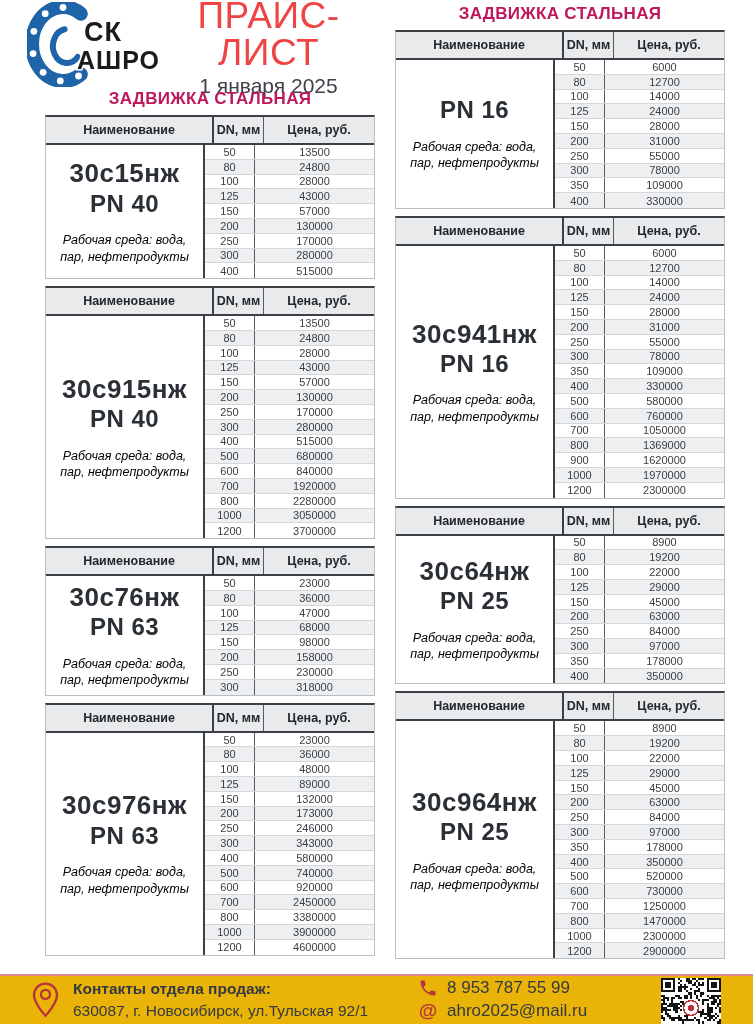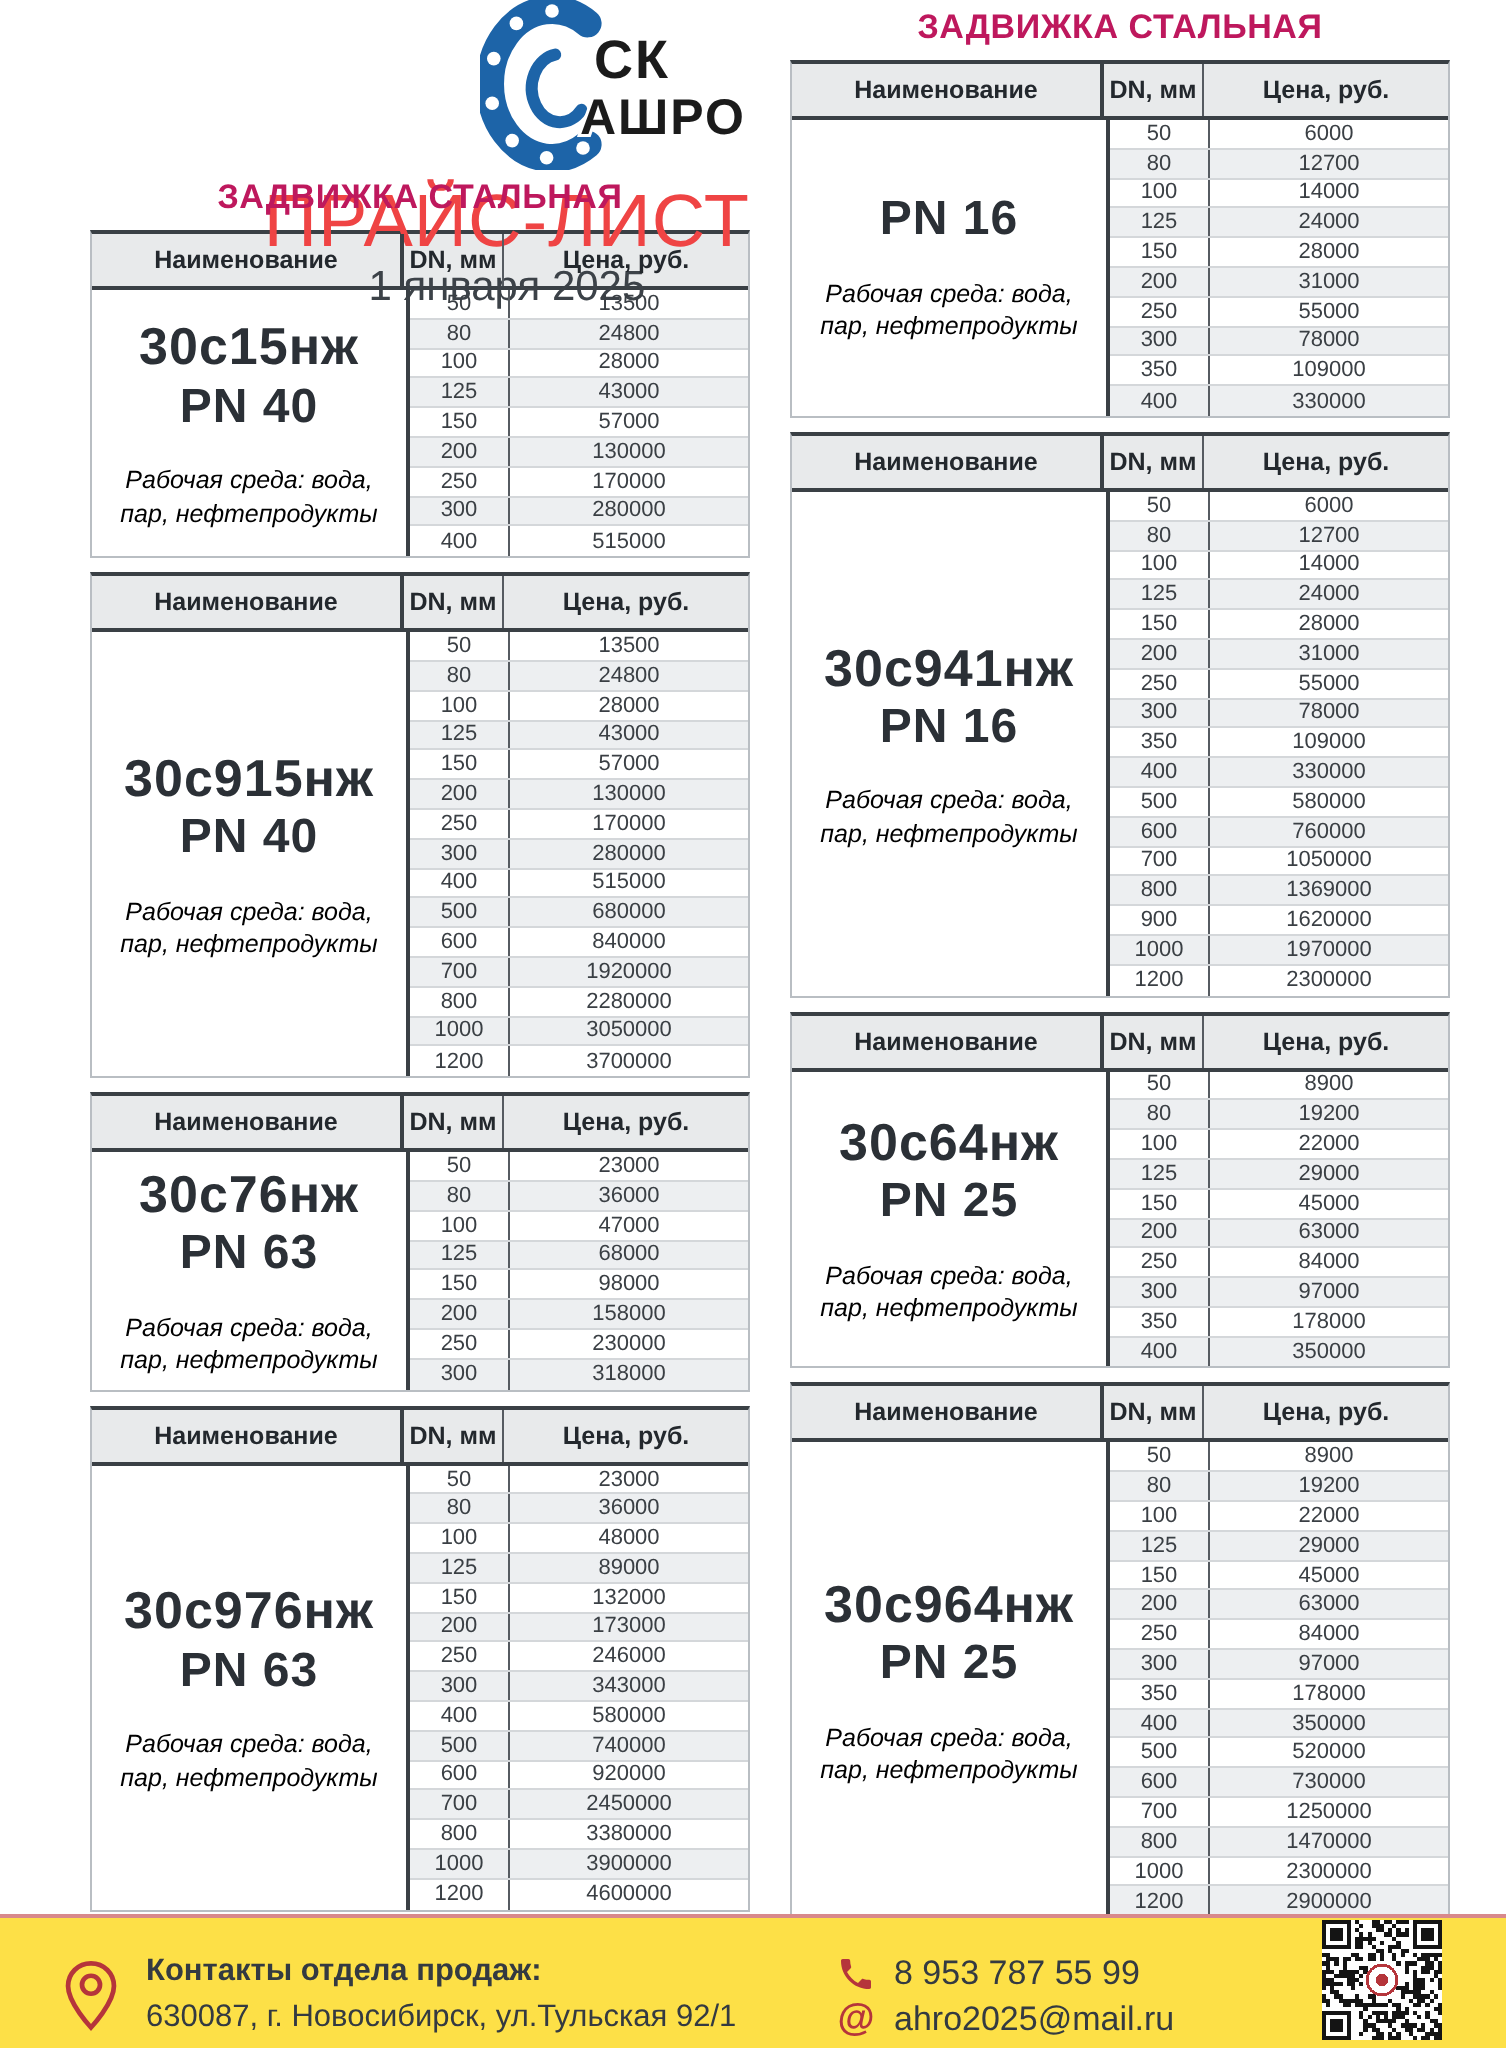--- a/index.html
+++ b/index.html
@@ -4,57 +4,57 @@
 <style>
   html,body{margin:0;padding:0;background:#9a9a9a;}
   .page{
     width:753px;height:1024px;background:#ffffff;margin:0 auto;position:relative;overflow:hidden;
     font-family:"Liberation Sans","DejaVu Sans",sans-serif;color:#30353a;
   }
   .content{display:flex;padding:0 28px 0 45px;gap:20px;box-sizing:border-box;}
   .col{width:330px;flex:none;}
 
   
-  .header-row{display:flex;height:88px;align-items:flex-end;flex-direction:column;}
+  .header-row{display:flex;height:88px;align-items:center;}
   .logo{width:135px;height:85px;margin-left:-18px;flex:none;}
   .title-wrap{flex:1;text-align:center;padding-top:7px;}
   .page-title{font-size:37px;font-weight:normal;color:#ef4444;letter-spacing:.5px;line-height:1;}
   .page-date{font-size:21px;color:#3c4248;margin-top:3px;}
 
   .section-title{font-size:17px;font-weight:bold;text-align:center;color:#be185d;
     height:22px;line-height:22px;margin-bottom:5px;letter-spacing:.3px;}
   .col.right{padding-top:3px;box-sizing:border-box;}
 
   
   .ptable{border:1px solid #b9bec3;border-top:2px solid #3a4045;margin-bottom:7px;background:#fff;}
   .ptable-head{display:flex;height:26px;background:#e8eaeb;border-bottom:2px solid #3a4045;
     font-weight:bold;font-size:12.5px;color:#23282d;}
   .hc{display:flex;align-items:center;justify-content:center;box-sizing:border-box;}
-  .hc.h-name{width:156px;border-right:2px solid #3a4045;}
+  .hc.h-name{width:168px;border-right:2px solid #3a4045;}
   .hc.h-dn{width:50px;border-right:1px solid #565b61;}
   .hc.h-price{flex:1;}
   .ptable-body{display:flex;align-items:stretch;}
   .name-cell{width:159px;border-right:2px solid #3a4045;box-sizing:border-box;
     display:flex;flex-direction:column;align-items:center;justify-content:center;
     text-align:center;padding:6px 8px;}
   .pname{font-size:26px;font-weight:bold;color:#2b3036;line-height:1.2;letter-spacing:.5px;}
   .ppn{font-size:24px;font-weight:bold;color:#2b3036;line-height:1.2;letter-spacing:.5px;}
   .pnote{font-size:12.5px;font-style:italic;color:#000000;margin-top:14px;line-height:1.3;}
   .rows{flex:1;display:flex;flex-direction:column;}
   .prow{display:flex;height:14.8px;flex:none;box-sizing:border-box;border-bottom:1px solid #d4d7da;
     font-size:11px;color:#3a3f44;}
   .prow:nth-child(even){background:#edeff1;}
   .prow:last-child{border-bottom:none;}
   .prow .dn{width:50px;box-sizing:border-box;border-right:1px solid #565b61;
     display:flex;align-items:center;justify-content:center;}
   .prow .price{flex:1;display:flex;align-items:center;justify-content:center;}
 
   
-  .footer{position:absolute;left:0;right:0;bottom:0;height:67px;background:#fde047;
-    border-top:2px solid #d8898b;display:flex;align-items:flex-end;
+  .footer{position:absolute;left:0;right:0;bottom:0;height:50px;background:#eab308;
+    border-top:2px solid #d8898b;display:flex;align-items:flex-start;
     padding:2px 32px 4px;box-sizing:border-box;gap:14px;}
   .f-left{display:flex;align-items:center;gap:14px;width:372px;flex:none;}
   .f-text{font-size:15.5px;color:#343a41;line-height:1.45;}
   .f-text .lbl{font-weight:bold;}
   .f-mid{flex:1;display:flex;flex-direction:column;gap:3px;font-size:17px;color:#343a41;}
   .f-row{display:flex;align-items:center;gap:9px;}
   .at-icon{color:#b5353b;font-size:19px;font-weight:bold;width:20px;text-align:center;line-height:20px;}
   .qr{width:60px;height:60px;flex:none;}
 </style>
 </head>

